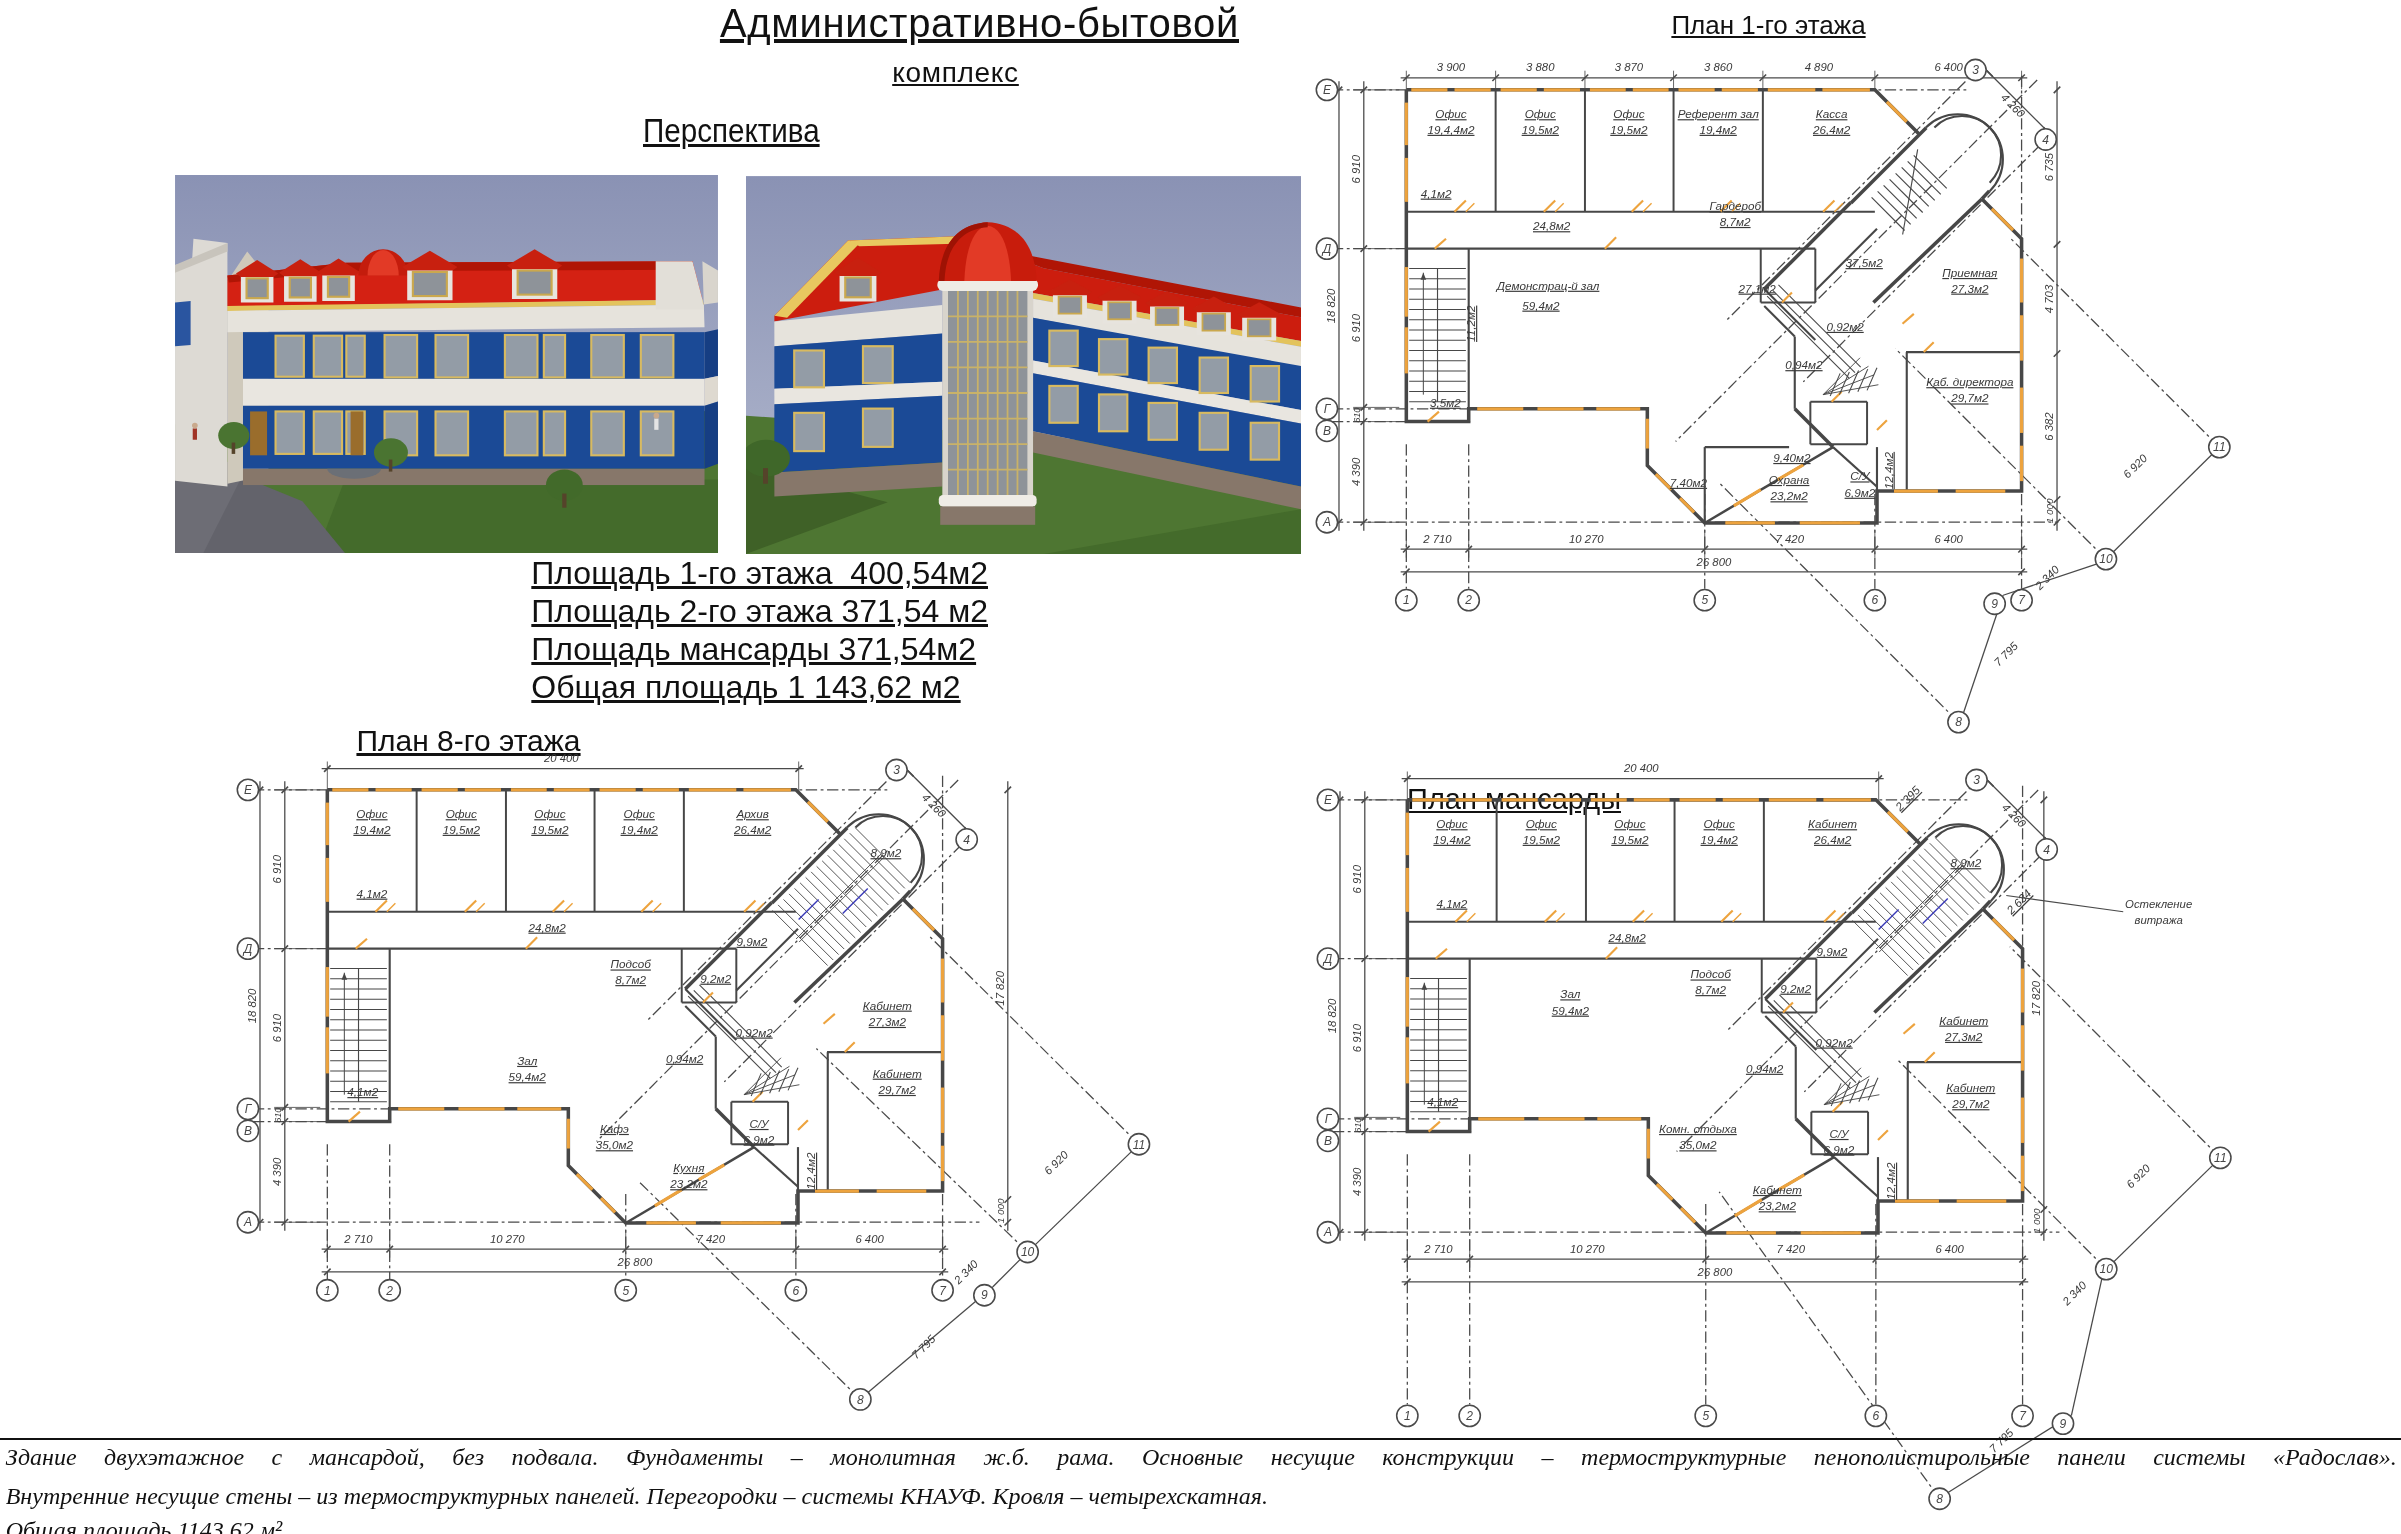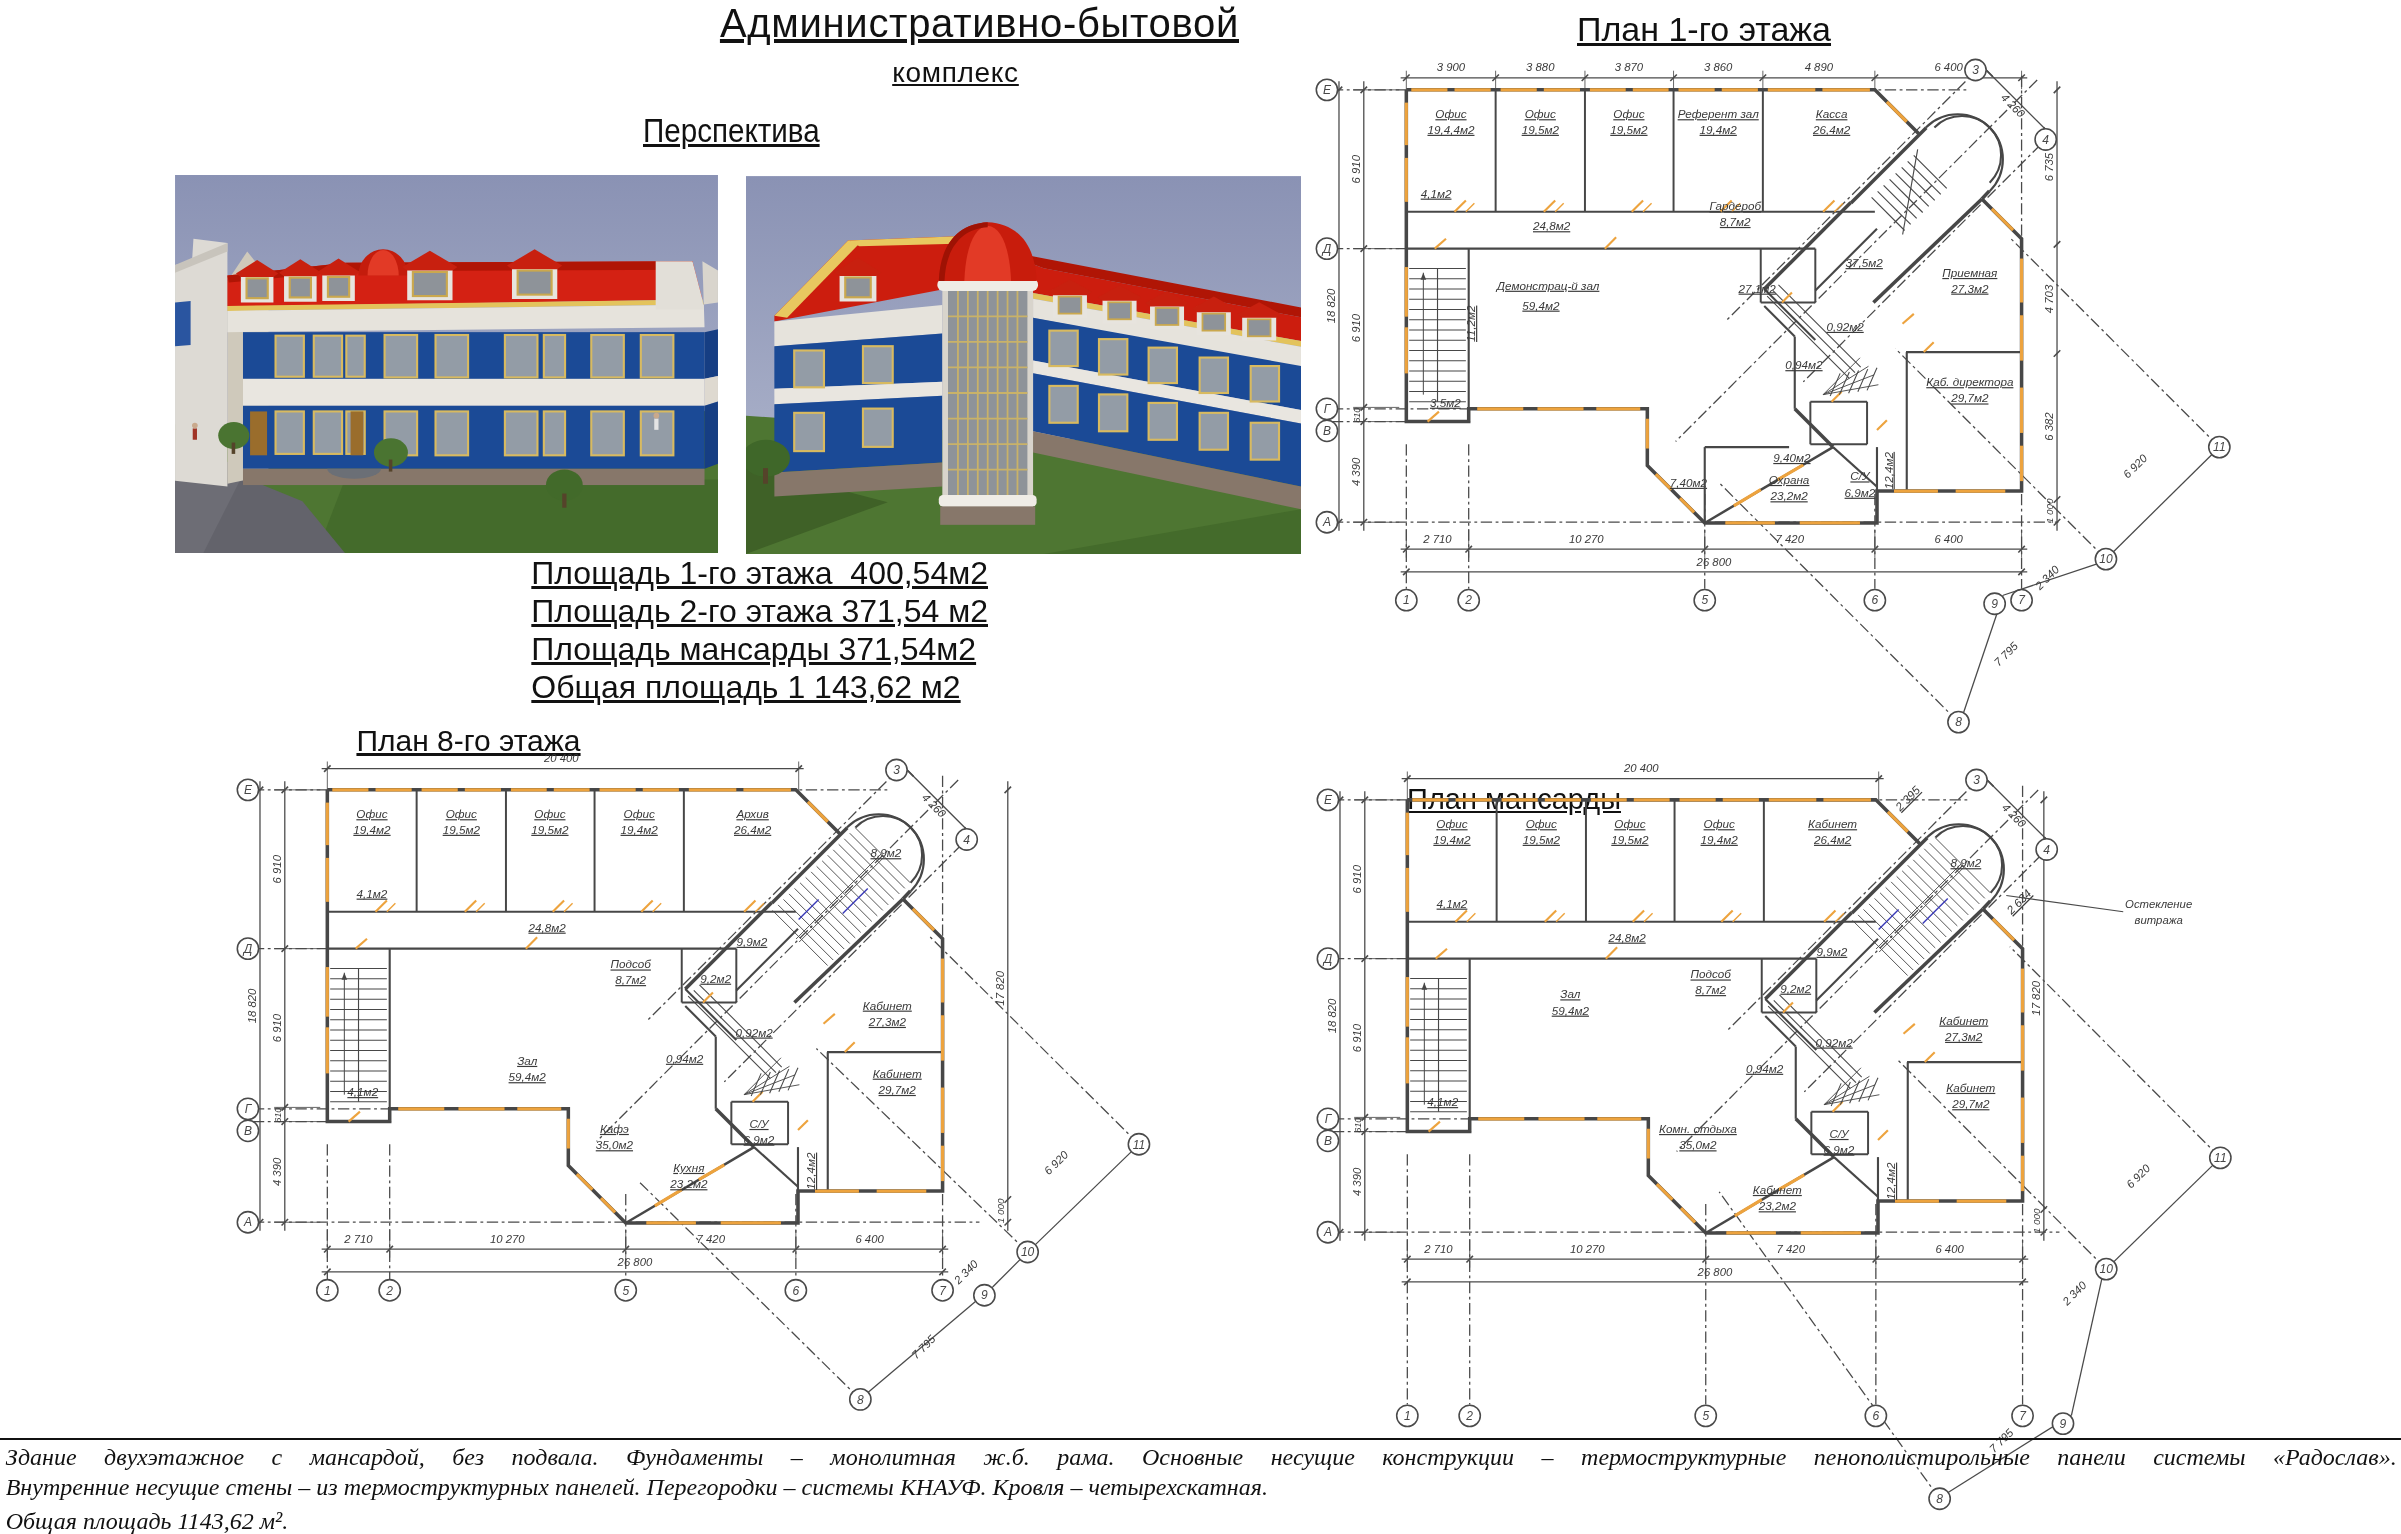--- a/index.html
+++ b/index.html
@@ -239,21 +239,21 @@
 <rect x="24" y="412" width="7" height="22" fill="#55432a"></rect>
 </svg>
 
 <div class="abs" style="right:1413px;top:554px;font-size:32px;line-height:38px;color:#111;white-space:nowrap">
 <span class="ttl">Площадь 1-го этажа&nbsp; 400,54м2</span><br>
 <span class="ttl">Площадь 2-го этажа 371,54 м2</span><br>
 <span class="ttl">Площадь мансарды 371,54м2</span><br>
 <span class="ttl">Общая площадь 1 143,62 м2</span>
 </div>
 
-<div class="abs ttl" style="left:1577px;top:10px;width:283px;font-size:34px">План 1-го этажа</div>
+<div class="abs ttl" style="left:1627px;top:10px;width:283px;text-align:center;font-size:26px">План 1-го этажа</div>
 
 <div class="abs ttl" style="left:327px;top:724px;width:283px;text-align:center;font-size:30px">План 8-го этажа</div>
 
 <div class="abs ttl" style="left:1338px;top:783px;width:283px;text-align:right;font-size:29px">План мансарды</div>
 <svg style="position:absolute;left:1300px;top:26px" width="964" height="794" viewBox="-150 -90 1360 1120" xmlns="http://www.w3.org/2000/svg">
 <g>
 <line x1="-105.0" y1="0.0" x2="790.0" y2="0.0" stroke="#4a4a4a" stroke-width="1.8" stroke-linecap="butt" stroke-dasharray="16 5 4 5"></line>
 <line x1="-105.0" y1="224.0" x2="0.0" y2="224.0" stroke="#4a4a4a" stroke-width="1.8" stroke-linecap="butt" stroke-dasharray="16 5 4 5"></line>
 <line x1="-105.0" y1="450.0" x2="90.0" y2="450.0" stroke="#4a4a4a" stroke-width="1.8" stroke-linecap="butt" stroke-dasharray="16 5 4 5"></line>
 <line x1="-105.0" y1="468.0" x2="90.0" y2="468.0" stroke="#4a4a4a" stroke-width="1.8" stroke-linecap="butt" stroke-dasharray="16 5 4 5"></line>
@@ -1357,15 +1357,15 @@
 
 <text x="1060" y="152" font-size="16" text-anchor="middle" fill="#3a3a3a" class="lbl">Остекление</text>
 <text x="1060" y="175" font-size="16" text-anchor="middle" fill="#3a3a3a" class="lbl">витража</text>
 <line x1="1010.0" y1="158.0" x2="845.0" y2="135.0" stroke="#4a4a4a" stroke-width="1.5" stroke-linecap="butt"></line>
   </svg>
 
 <div class="abs" style="left:0;top:1438px;width:2401px;height:2.1px;background:#111"></div>
 
 <div class="abs" style="left:5.7px;top:1444px;width:2391px;font-family:'Liberation Serif',serif;font-style:italic;font-size:24px;color:#111">
 <div style="width:100%;text-align:justify;text-align-last:justify">Здание двухэтажное с мансардой, без подвала. Фундаменты – монолитная ж.б. рама. Основные несущие конструкции – термоструктурные пенополистирольные панели системы «Радослав».</div>
-<div style="margin-top:3px">Внутренние несущие стены – из термоструктурных панелей. Перегородки – системы КНАУФ. Кровля – четырехскатная.</div>
+<div style="margin-top:12px">Внутренние несущие стены – из термоструктурных панелей. Перегородки – системы КНАУФ. Кровля – четырехскатная.</div>
 <div style="margin-top:7px;font-weight:normal">Общая площадь 1143,62 м².</div>
 </div>
 
 </body></html>

